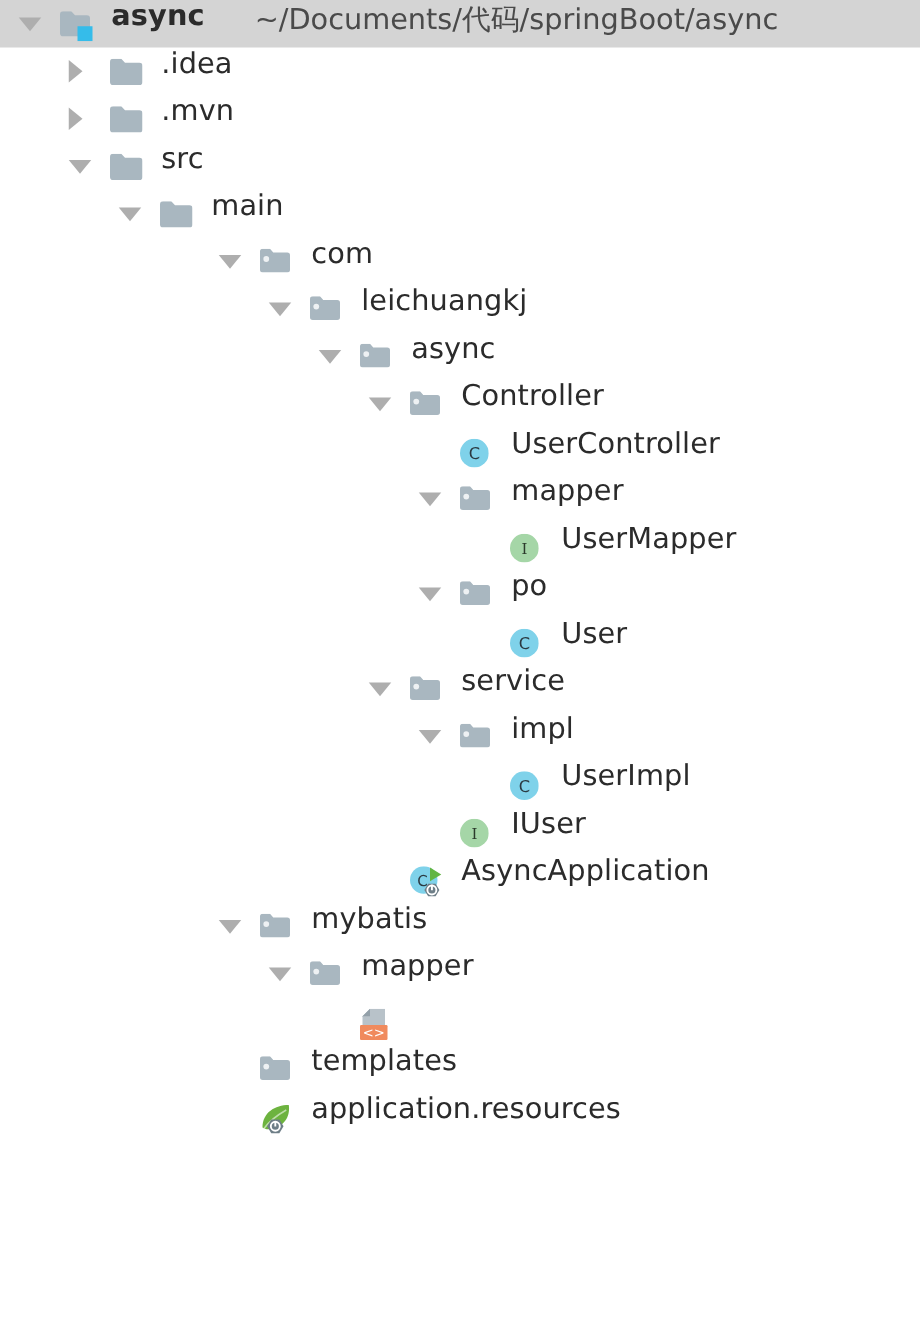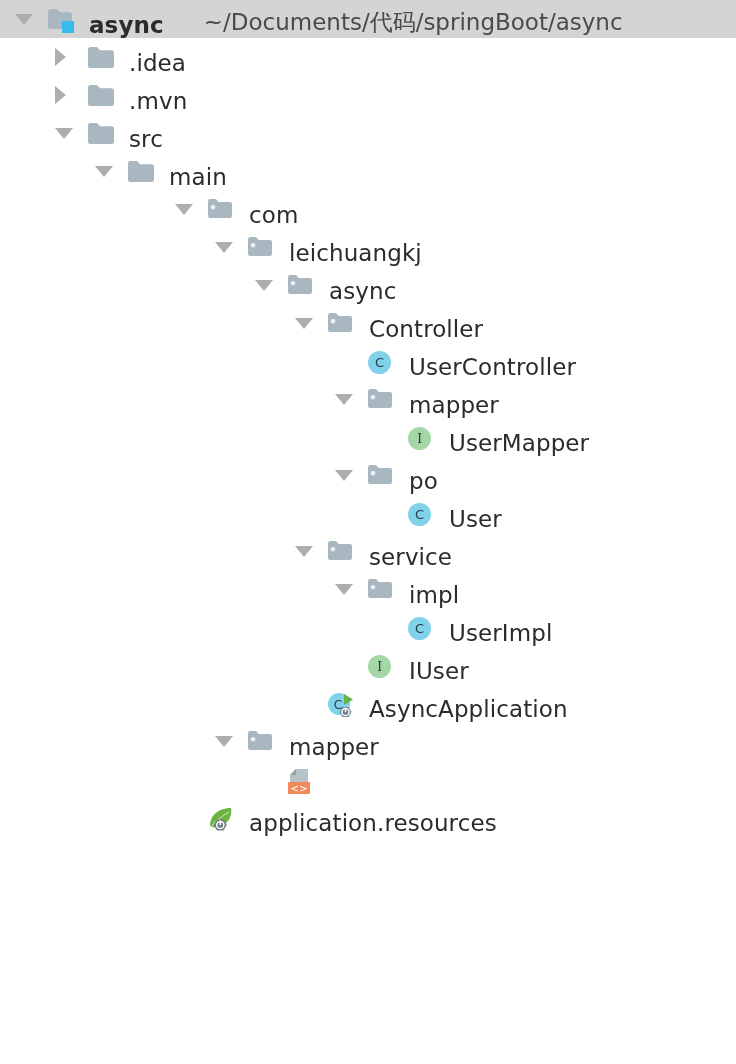--- a/index.html
+++ b/index.html
@@ -15,21 +15,21 @@
   }
   #tree {
     position: relative;
     width: 736px;
     height: 1064px;
   }
   .row {
     position: relative;
     height: 38px;
     display: flex;
-    align-items: flex-end;
+    align-items: flex-start;
     white-space: nowrap;
     gap: 10px;
   }
   .row.selected {
     background: #d4d4d4;
   }
   .indent {
     flex: 0 0 auto;
   }
   
@@ -316,20 +316,33 @@
           <text x="10" y="15.6" text-anchor="middle" font-family="DejaVu Sans,sans-serif" font-size="12" fill="#2b3a42">C</text>
           <path d="M16 1 L25 6.5 L16 12 Z" fill="#62b543"></path>
           <path d="M14.5 14 L20.5 14 L23.5 19 L20.5 24 L14.5 24 L11.5 19 Z" fill="#6e7e87"></path>
           <circle cx="17.5" cy="19" r="3.6" fill="none" stroke="#ffffff" stroke-width="1.5"></circle>
           <rect x="16.8" y="14.8" width="1.5" height="4.4" fill="#ffffff"></rect>
         </svg>
       </span>
       <span class="label">AsyncApplication</span>
     </div>
     <div class="row">
+      <span class="indent" style="width: 160px;"></span>
+      <span class="arrow down">
+        <i></i>
+      </span>
+      <span class="icon">
+        <svg width="24" height="19" viewBox="0 0 24 19">
+          <path d="M0 2.2 A2.2 2.2 0 0 1 2.2 0 H8 L10.6 2.9 H21.8 A2.2 2.2 0 0 1 24 5.1 V16.8 A2.2 2.2 0 0 1 21.8 19 H2.2 A2.2 2.2 0 0 1 0 16.8 Z" fill="#a9b7c0"></path>
+          <circle cx="5" cy="8.2" r="2.3" fill="#eef1f3"></circle>
+        </svg>
+      </span>
+      <span class="label">mybatis</span>
+    </div>
+    <div class="row">
       <span class="indent" style="width: 200px;"></span>
       <span class="arrow down">
         <i></i>
       </span>
       <span class="icon">
         <svg width="24" height="19" viewBox="0 0 24 19">
           <path d="M0 2.2 A2.2 2.2 0 0 1 2.2 0 H8 L10.6 2.9 H21.8 A2.2 2.2 0 0 1 24 5.1 V16.8 A2.2 2.2 0 0 1 21.8 19 H2.2 A2.2 2.2 0 0 1 0 16.8 Z" fill="#a9b7c0"></path>
           <circle cx="5" cy="8.2" r="2.3" fill="#eef1f3"></circle>
         </svg>
       </span>
@@ -339,20 +352,31 @@
       <span class="indent" style="width: 240px;"></span>
       <span class="arrow none"></span>
       <span class="icon">
         <svg width="28" height="26" viewBox="0 0 28 26">
           <path d="M8 0 H20 V20 H2 V6 Z" fill="#b8c2c9"></path>
           <path d="M8 0 L2 6 H8 Z" fill="#93a0a9"></path>
           <rect x="0" y="13" width="22" height="12" rx="1" fill="#f08a5d"></rect>
           <text x="11" y="22.5" text-anchor="middle" font-family="DejaVu Sans,sans-serif" font-size="10.5" fill="#ffffff">&lt;&gt;</text>
         </svg>
       </span>
+    </div>
+    <div class="row">
+      <span class="indent" style="width: 160px;"></span>
+      <span class="arrow none"></span>
+      <span class="icon">
+        <svg width="24" height="19" viewBox="0 0 24 19">
+          <path d="M0 2.2 A2.2 2.2 0 0 1 2.2 0 H8 L10.6 2.9 H21.8 A2.2 2.2 0 0 1 24 5.1 V16.8 A2.2 2.2 0 0 1 21.8 19 H2.2 A2.2 2.2 0 0 1 0 16.8 Z" fill="#a9b7c0"></path>
+          <circle cx="5" cy="8.2" r="2.3" fill="#eef1f3"></circle>
+        </svg>
+      </span>
+      <span class="label">templates</span>
     </div>
     <div class="row">
       <span class="indent" style="width: 160px;"></span>
       <span class="arrow none"></span>
       <span class="icon">
         <svg width="28" height="26" viewBox="0 0 28 26">
           <path d="M2 19 C2 7 12 1 23 1 C23 1 25 10 18 16 C12.5 20.8 5 21.5 2 19 Z" fill="#6db33f"></path>
           <path d="M3 20 C8 13 14 9 21 5" stroke="#ffffff" stroke-width="1.2" fill="none" opacity="0.55"></path>
           <path d="M9 12.5 L15.5 12.5 L18.8 18 L15.5 23.5 L9 23.5 L5.7 18 Z" fill="#6e7e87"></path>
           <circle cx="12.25" cy="18" r="3.6" fill="none" stroke="#ffffff" stroke-width="1.5"></circle>

